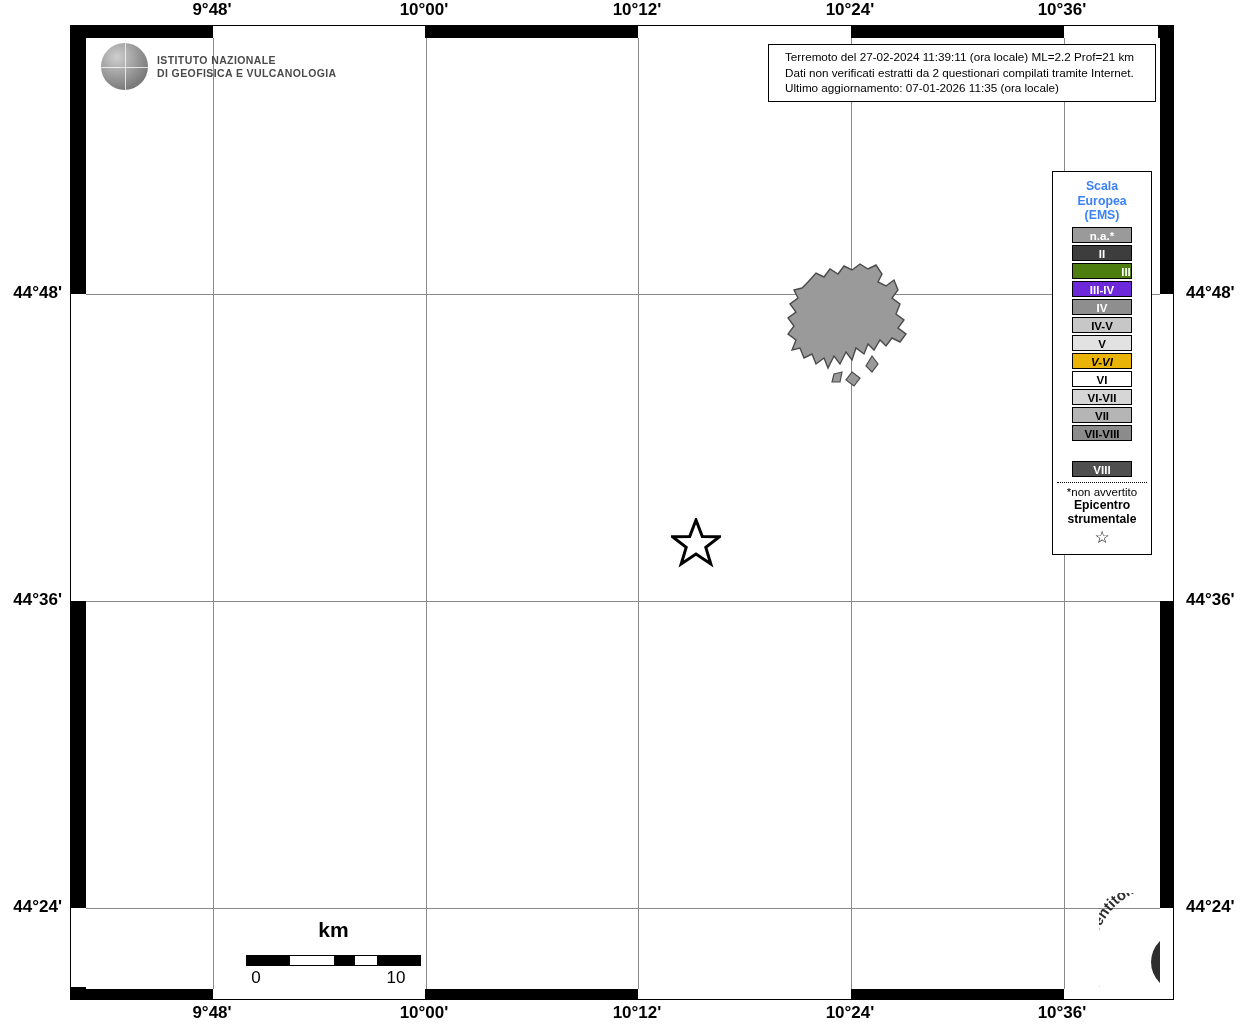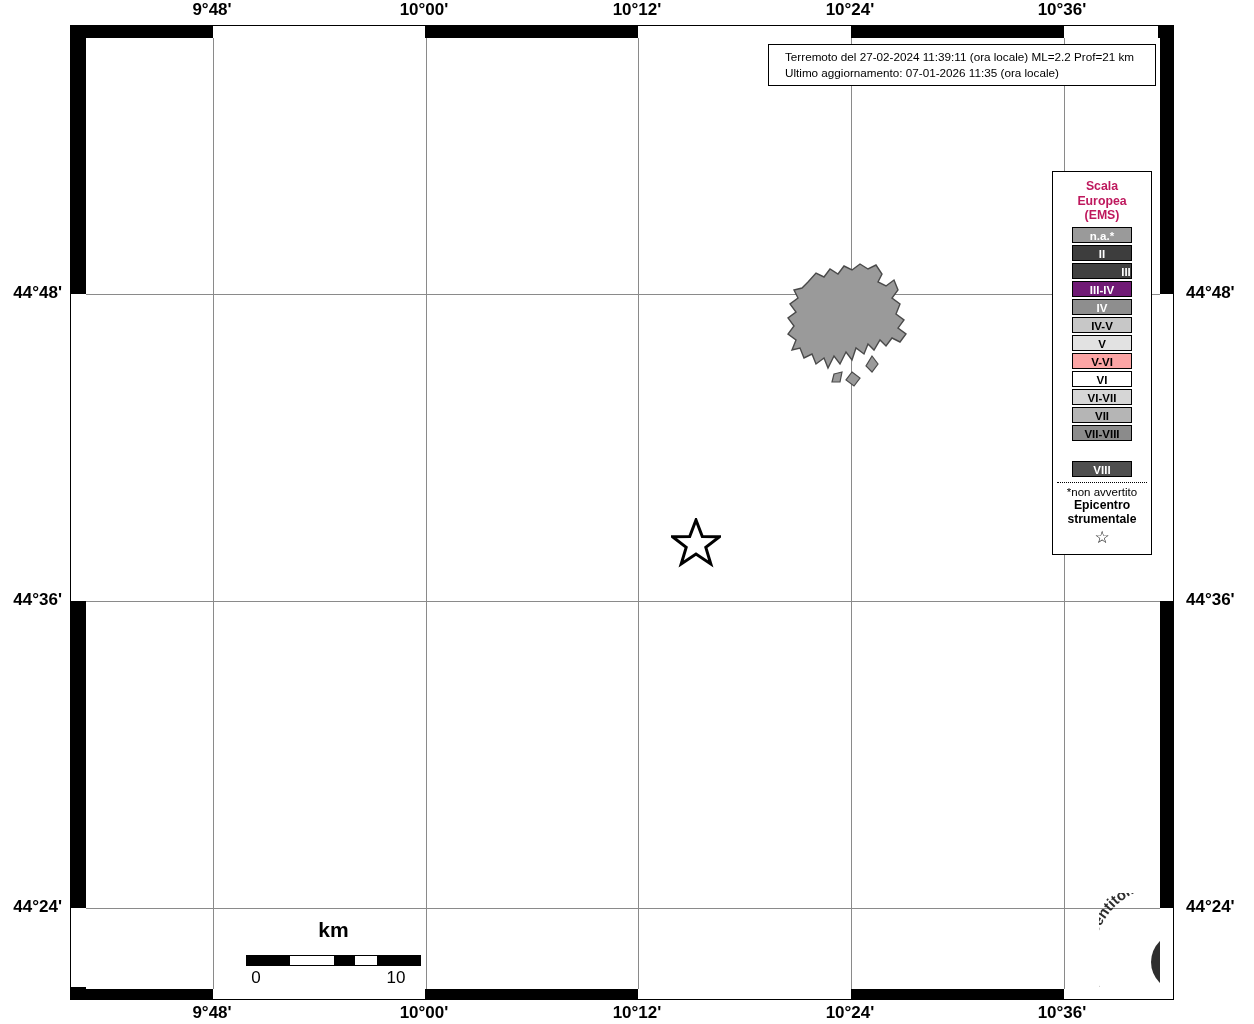--- a/index.html
+++ b/index.html
@@ -152,21 +152,21 @@
     border: 1px solid #000;
     background: #fff;
     padding: 7px 0 6px 0;
     box-sizing: border-box;
     text-align: center;
   }
   #legend .title {
     font-size: 12.3px;
     font-weight: bold;
     line-height: 14.6px;
-    color: #be185d;
+    color: #3b82f6;
   }
   .legend-items {
     margin-top: 4px;
   }
   .legend-item {
     width: 60px;
     margin: 2px auto;
     border: 1px solid #000;
     font-size: 11.5px;
     font-weight: bold;
@@ -370,40 +370,48 @@
           <text font-size="15" font-weight="bold" fill="#2e2e2e" font-family="'Liberation Sans', sans-serif">
             <textPath href="#wmArc" startOffset="2%">www.haisentitoilterremoto.it</textPath>
           </text>
         </svg>
         <div class="hub"></div>
 
       </div>
 
     </div>
 
+    <div id="ingv-logo">
+      <div class="globe"></div>
+      <div class="txt">
+        <div>ISTITUTO NAZIONALE</div>
+        <div>DI GEOFISICA E VULCANOLOGIA</div>
+      </div>
+    </div>
 
     <div id="infobox">
       <div>Terremoto del 27-02-2024 11:39:11 (ora locale) ML=2.2 Prof=21 km</div>
+      <div>Dati non verificati estratti da 2 questionari compilati tramite Internet.</div>
       <div>Ultimo aggiornamento: 07-01-2026 11:35 (ora locale)</div>
     </div>
 
     <div id="legend">
       <div class="title">Scala</div>
       <div class="title">Europea</div>
       <div class="title">(EMS)</div>
 
       <div class="legend-items" id="legend-items">
           <div class="legend-item" style="background: rgb(154, 154, 154); color: rgb(255, 255, 255);">n.a.*</div>
           <div class="legend-item" style="background: rgb(61, 61, 61); color: rgb(255, 255, 255);">II</div>
-          <div class="legend-item" style="background: #404040; color: rgb(255, 255, 255); padding-left: 48px;">III</div>
-          <div class="legend-item" style="background: #701a75; color: rgb(255, 255, 255);">III-IV</div>
+          <div class="legend-item" style="background: #4d7c0f; color: rgb(255, 255, 255); padding-left: 48px;">III</div>
+          <div class="legend-item" style="background: #6d28d9; color: rgb(255, 255, 255);">III-IV</div>
           <div class="legend-item" style="background: rgb(142, 142, 142); color: rgb(255, 255, 255);">IV</div>
           <div class="legend-item" style="background: rgb(199, 199, 199); color: rgb(0, 0, 0);">IV-V</div>
           <div class="legend-item" style="background: rgb(226, 226, 226); color: rgb(0, 0, 0);">V</div>
-          <div class="legend-item" style="background: #fca5a5; color: rgb(0, 0, 0);">V-VI</div>
+          <div class="legend-item" style="background: #eab308; color: rgb(0, 0, 0); font-style: italic;">V-VI</div>
           <div class="legend-item" style="background: rgb(255, 255, 255); color: rgb(0, 0, 0);">VI</div>
           <div class="legend-item" style="background: rgb(214, 214, 214); color: rgb(0, 0, 0);">VI-VII</div>
           <div class="legend-item" style="background: rgb(181, 181, 181); color: rgb(0, 0, 0);">VII</div>
           <div class="legend-item" style="background: rgb(139, 139, 139); color: rgb(0, 0, 0);">VII-VIII</div>
           <div class="legend-item" style="background: rgb(79, 79, 79); color: rgb(255, 255, 255); margin-top: 20px;">VIII</div>
         </div>
 
       <div class="note">*non avvertito</div>
       <div class="epi-title">Epicentro</div>
       <div class="epi-title">strumentale</div>

